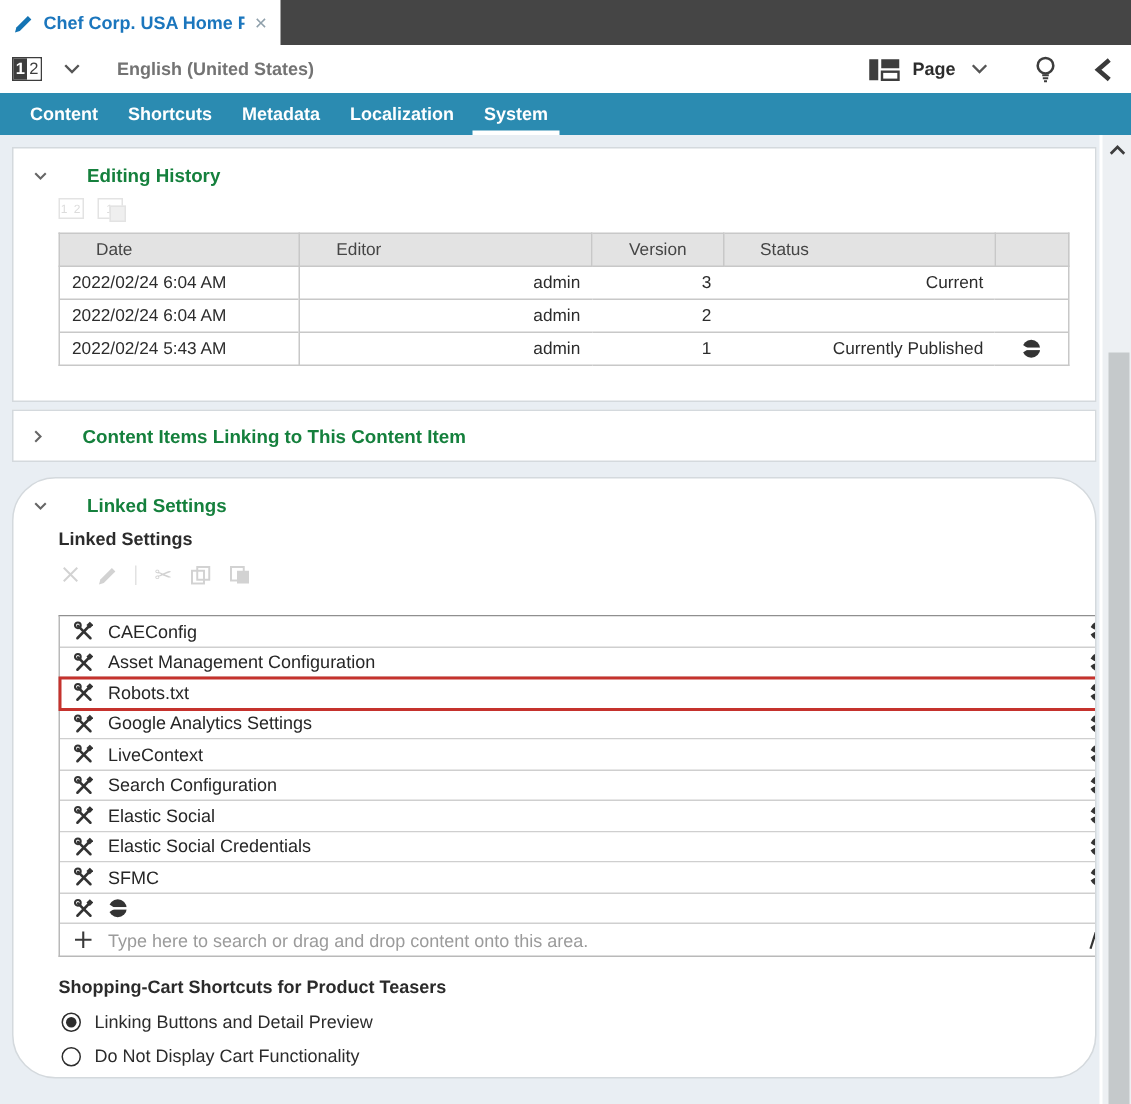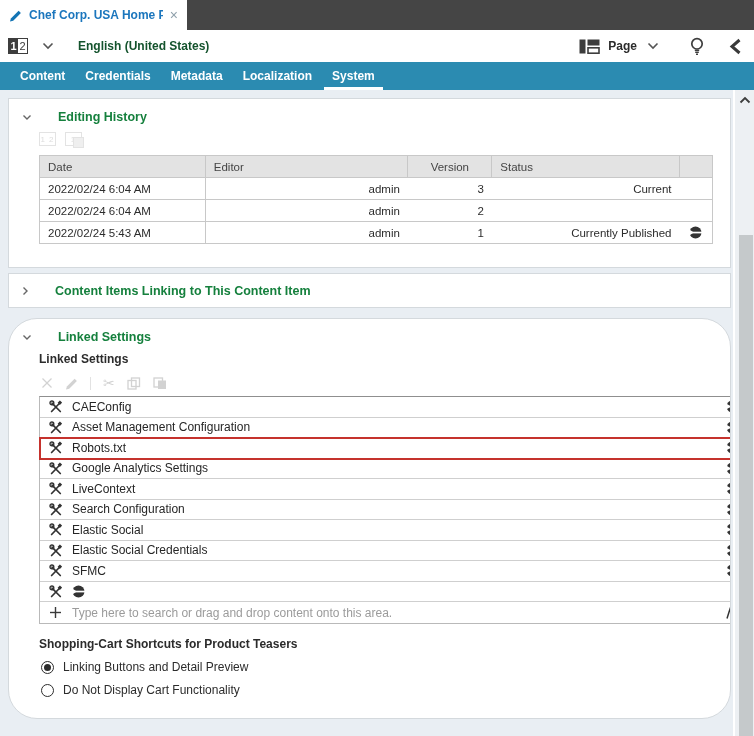--- a/index.html
+++ b/index.html
@@ -17,21 +17,21 @@
   .tab-close { color:#8fa0ab; font-size:14px; line-height:1; cursor:pointer; }
   
   .toolbar { position:absolute; top:30px; left:0; right:0; height:32px; background:#fff;
              display:flex; align-items:center; padding:0 10px 0 8px; }
   .site-icon { display:inline-flex; border:1px solid #3d3d3d; height:16px; }
   .site-icon .s1 { background:#3d3d3d; color:#fff; width:9px; font-size:11px; font-weight:bold;
                    display:flex; align-items:center; justify-content:center; }
   .site-icon .s2 { background:#fff; color:#3d3d3d; width:9px; font-size:11px;
                    display:flex; align-items:center; justify-content:center; }
   .tb-chev { margin-left:14px; display:flex; }
-  .locale-label { margin-left:24px; font-weight:bold; font-size:12px; color:#14532d; }
+  .locale-label { margin-left:24px; font-weight:bold; font-size:12px; color:#737373; }
   .tb-right { margin-left:auto; display:flex; align-items:center; }
   .view-label { font-weight:bold; font-size:12px; margin-left:8px; }
   .view-chev { margin-left:10px; display:flex; }
   .bulb { margin-left:30px; display:flex; }
   .collapse-right-panel { margin-left:24px; margin-right:2px; display:flex; }
   
   .navbar { position:absolute; top:62px; left:0; right:0; height:28px; background:#2b8bb1;
             display:flex; align-items:stretch; padding-left:12px; }
   .nav-tab { color:#fff; font-weight:bold; font-size:12px; padding:0 8px; margin-right:4px;
              display:flex; align-items:center; position:relative; cursor:pointer; }
@@ -50,34 +50,34 @@
   .chev { display:flex; flex:0 0 auto; }
   
   .hist-icons { margin:4px 0 0 30px; display:flex; gap:9px; }
   .ghost-ic { width:17px; height:14px; border:1px solid #e3e3e3; color:#dcdcdc; font-size:8px;
               display:flex; align-items:center; justify-content:center; letter-spacing:1px; }
   .ghost-ic.b { position:relative; }
   .ghost-ic.b::after { content:""; position:absolute; right:-3px; bottom:-3px; width:9px;
                        height:9px; background:#efefef; border:1px solid #e3e3e3; }
   table.hist { margin:9px 0 0 30px; border-collapse:collapse; width:674px; font-size:11.5px; }
   table.hist th { background:#e3e3e3; border:1px solid #c8c8c8; font-weight:normal; color:#454545;
-                  text-align:left; height:22px; padding:0 8px; }
+                  text-align:left; height:22px; padding:0 24px; }
   table.hist td { border-left:1px solid #c8c8c8; border-right:1px solid #c8c8c8;
                   border-top:1px solid #c8c8c8; height:22px; padding:0 8px; color:#2c2c2c; }
   table.hist tr:last-child td { border-bottom:1px solid #c8c8c8; }
   table.hist td:not(:first-child):not(:last-child) { border-left:none;text-align:right; }
   table.hist td.mid { border-left:none; border-right:none; }
   table.hist th.c, table.hist td.c { text-align:center; }
   table.hist td.ic { padding:0; text-align:center; border-left:none; }
   
   .field-label { margin:4px 0 0 30px; font-weight:bold; font-size:12px; }
   .ls-toolbar { margin:9px 0 0 32px; display:flex; align-items:center; gap:12px; height:16px; }
   .ls-sep { width:1px; height:13px; background:#e2e2e2; }
   .scissors { color:#d2d2d2; font-size:14px; line-height:1; }
-  .ls-list { margin:5px 0 0 30px; width:710px; border:1px solid #b9b9b9; border-top-color:#8f8f8f; }
+  .ls-list { margin:19px 0 0 30px; width:710px; border:1px solid #b9b9b9; border-top-color:#8f8f8f; }
   .lrow { height:20.5px; border-bottom:1px solid #cfcfcf; display:flex; align-items:center;
           padding:0 9px; gap:10px; background:#fff; cursor:pointer; }
   .lrow:last-child { border-bottom:none; }
   .lrow .lbl { font-size:12px; color:#262626; flex:1; }
   .lrow.highlighted { outline:2px solid #c5322d; outline-offset:-1px; position:relative; z-index:2; }
   .drop-row { height:21px; display:flex; align-items:center; padding:0 9px; gap:10px; }
   .drop-row input { flex:1; border:none; outline:none; font-size:12px; font-family:"Liberation Sans",sans-serif;
                     color:#2c2c2c; background:transparent; padding:0; }
   .drop-row input::placeholder { color:#9b9b9b; }
   .sc-heading { margin:13px 0 0 30px; font-weight:bold; font-size:12px; color:#2b2b2b; }
@@ -143,21 +143,21 @@
     <span class="collapse-right-panel">
       <svg width="13" height="17">
           <polyline points="10.5,2 3,8.5 10.5,15" fill="none" stroke="#3a3a3a" stroke-width="3"></polyline>
         </svg>
     </span>
   </span>
 </div>
 
 <div class="navbar">
   <div class="nav-tab">Content</div>
-  <div class="nav-tab">Credentials</div>
+  <div class="nav-tab">Shortcuts</div>
   <div class="nav-tab">Metadata</div>
   <div class="nav-tab">Localization</div>
   <div class="nav-tab active">System</div>
 </div>
 
 <div class="content">
 
   <div class="panel" id="panel-history">
     <div class="panel-header">
       <span class="chev">

